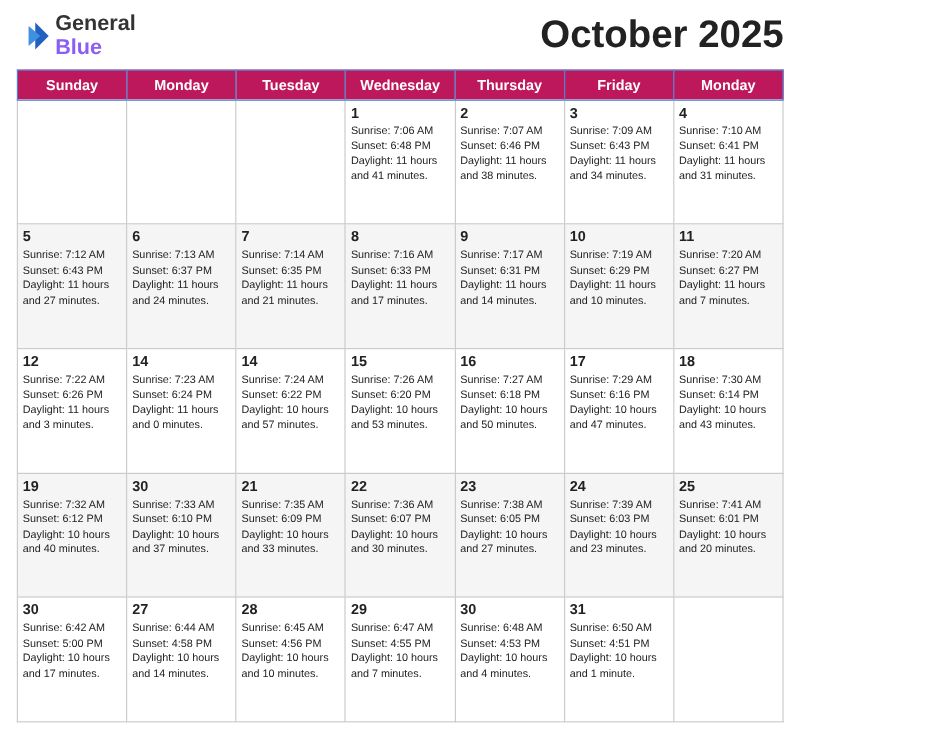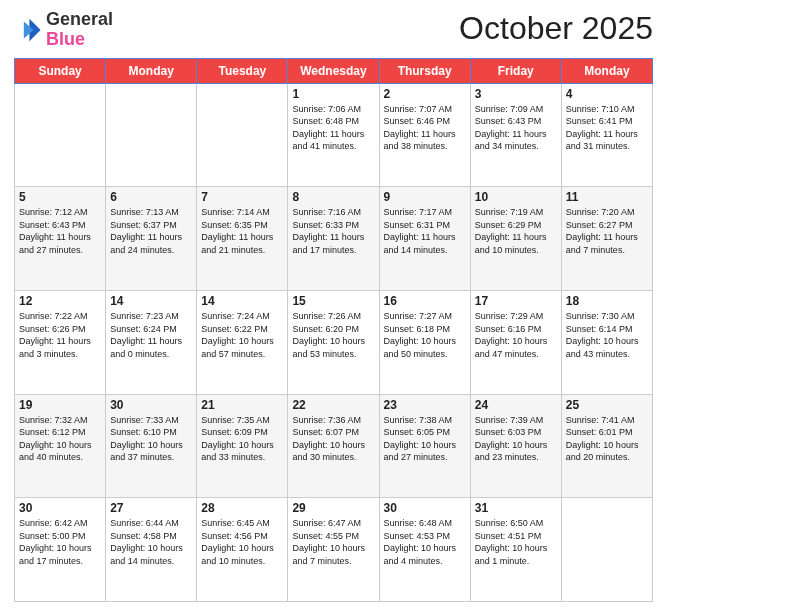--- a/index.html
+++ b/index.html
@@ -27,31 +27,31 @@
       display: flex;
       align-items: center;
       gap: 4px;
     }
     .logo-text {
       font-size: 18px;
       font-weight: bold;
       line-height: 1.1;
     }
     .logo-general { color: #333; }
-    .logo-blue { color: #ec4899; }
+    .logo-blue { color: #8b5cf6; }
     .logo-icon {
       width: 28px;
       height: 28px;
     }
     .title-block {
       text-align: right;
     }
     .month-title {
       font-size: 32px;
-      font-weight: normal;
+      font-weight: bold;
       color: #222;
     }
     .location {
       font-size: 14px;
       color: #444;
     }
     .calendar {
       flex: 1;
       border: 1px solid #ccc;
       border-collapse: collapse;
@@ -76,21 +76,21 @@
       height: 88px;
       background: #fff;
     }
     .calendar tr:nth-child(even) td {
       background: #f5f5f5;
     }
     .calendar tr:nth-child(odd) td {
       background: #fff;
     }
     
-    .calendar thead tr th { background: #ef4444; text-align: center; }
+    .calendar thead tr th { background: #be185d; text-align: center; }
     .day-number {
       font-size: 12px;
       font-weight: bold;
       margin-bottom: 2px;
       display: block;
     }
     .day-info {
       font-size: 9px;
       line-height: 1.4;
       color: #222;

